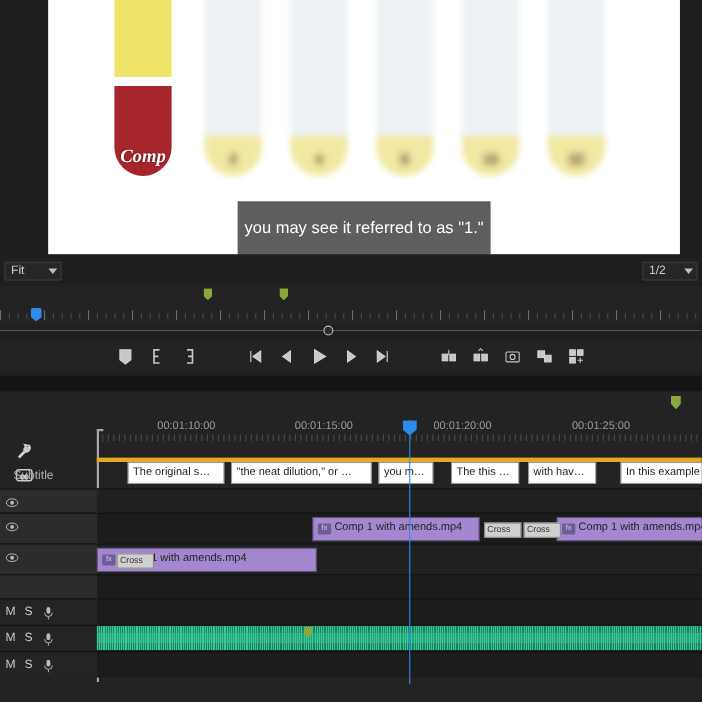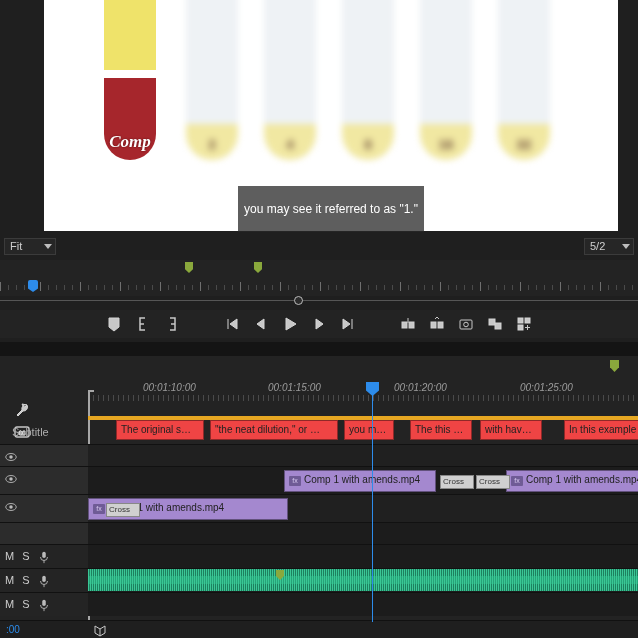--- a/index.html
+++ b/index.html
@@ -7,21 +7,21 @@
 
   
   .monitor { position:absolute; left:44px; top:0; width:574px; height:231px; background:#fff; }
   .monitor-video { position:absolute; inset:0; background:#fff; }
   .tube { position:absolute; top:-40px; width:52px; height:200px; border-radius:0 0 30px 30px; }
   .tube.neat { left:60px; background:linear-gradient(to bottom,#efe36a 0 55%,#fff 55% 59%,#a6262c 59% 100%); }
   .tube.blur { filter:blur(3px); background:linear-gradient(to bottom,#eef2f5 0 82%,#f1e8a2 82% 100%); }
   .tube-label { position:absolute; bottom:8px; left:0; right:0; text-align:center; font-style:italic; font-weight:bold; font-family:"Brush Script MT",cursive; font-size:17px; color:#fff; text-shadow:0 0 2px #5a0e12; }
   .tube.blur .tube-label { color:#a9a273; font-size:13px; filter:blur(1px); font-family:Arial; font-style:normal; }
   .subtitle-overlay { position:absolute; bottom:15px; left:0; right:0; text-align:center; }
-  .subtitle-overlay span { background:rgba(40,40,40,.75); color:#fff; font-size:12px; padding:16px 6px; }
+  .subtitle-overlay span { background:rgba(40,40,40,.75); color:#fff; font-size:15px; padding:16px 6px; }
 
   
   .below-monitor { position:absolute; left:0; top:238px; width:638px; height:18px; }
   .dd { position:absolute; height:17px; background:#262626; border:1px solid #3b3b3b; color:#cfcfcf; font-size:11px; padding:1px 4px 0 5px; }
   .dd .caret { position:absolute; right:3px; top:5px; width:0; height:0; border-left:4px solid transparent; border-right:4px solid transparent; border-top:5px solid #bdbdbd; }
 
   
   .mark-strip { position:absolute; left:0; top:260px; width:638px; height:14px; background:#232323; }
   .mark-strip .mrk { position:absolute; top:2px; width:8px; height:11px; background:#8aa83c; clip-path:polygon(0 0,100% 0,100% 65%,50% 100%,0 65%); }
 
@@ -39,38 +39,38 @@
   .spacer { width:18px; }
   .icn { width:16px; height:16px; display:inline-block; position:relative; }
   .icn svg { width:16px; height:16px; display:block; stroke:#d4d4d4; fill:#d4d4d4; }
 
   
   .panel-gap { position:absolute; left:0; top:342px; width:638px; height:14px; background:#141414; }
 
   
   .timeline { position:absolute; left:0; top:356px; width:638px; height:282px; background:#232323; }
 
-  .tl-ruler-area { position:absolute; left:88px; right:0; top:4px; height:40px;font-style:italic; }
+  .tl-ruler-area { position:absolute; left:88px; right:0; top:4px; height:40px; }
   .tl-marker { position:absolute; top:0; width:9px; height:12px; background:#8aa83c; clip-path:polygon(0 0,100% 0,100% 60%,50% 100%,0 60%); }
   .tl-timecode { position:absolute; top:22px; font-size:10px; color:#9c9c9c; }
   .tl-tick { position:absolute; top:35px; width:1px; height:6px; background:#4a4a4a; }
   .tl-playhead { position:absolute; top:26px; width:1px; height:240px; background:#2d8ceb; z-index:90; }
   .tl-playhead::before { content:""; position:absolute; top:0; left:-6px; width:13px; height:14px; background:#2d8ceb; clip-path:polygon(0 0,100% 0,100% 60%,50% 100%,0 60%); }
 
   .track-header { position:absolute; left:0; width:88px; border-top:1px solid #111; background:#2c2c2c; }
   .track-header.dark { background:#242424; }
   .th-ico { display:inline-block; width:14px; height:14px; margin:5px 3px 0 4px; vertical-align:top; }
   .th-ico svg{ width:14px; height:14px; }
 
   .track-lane { position:absolute; left:88px; right:0; border-top:1px solid #111; background:#1c1c1c; }
   .track-lane.alt { background:#202020; }
 
   .subtitle-bar { position:absolute; left:88px; right:0; top:60px; height:4px; background:#e6a722; }
   .clip { position:absolute; height:20px; top:0; font-size:10px; overflow:hidden; white-space:nowrap; padding:3px 4px 0 4px; border:1px solid rgba(0,0,0,.4); }
-  .clip.sub { background:#ef4444; color:#222; top:64px; }
+  .clip.sub { background:#ffffff; color:#222; top:64px; }
   .clip.vid { background:#a488cf; color:#222; height:22px; }
   .clip.vid .fx { display:inline-block; width:12px; height:10px; background:#6f5b96; color:#d7c9f0; font-size:7px; text-align:center; line-height:10px; margin-right:3px; border-radius:1px; }
   .clip.cross { background:#d0d0d0; color:#333; width:34px; height:14px; font-size:8px; padding:1px 2px 0; border:1px solid #888;}
   .audio-wave { position:absolute; left:0; right:0; height:22px; background:#1d805f; overflow:hidden; }
   .audio-wave::after { content:""; position:absolute; inset:0; background:
       repeating-linear-gradient(90deg,#3fcf9c 0 1px,transparent 1px 2px),
       linear-gradient(to bottom,transparent 0 30%,#28a87b 30% 70%,transparent 70%);
       opacity:.9; }
   .audio-marker { position:absolute; top:1px; width:8px; height:10px; background:#8aa83c; clip-path:polygon(0 0,100% 0,100% 60%,50% 100%,0 60%); z-index:5;}
 
@@ -112,21 +112,21 @@
       <span>you may see it referred to as "1."</span>
     </div>
   </div>
 </div>
 
 <div class="below-monitor">
   <div class="dd" style="left:4px;width:52px">
     <span>Fit</span><span class="caret"></span>
   </div>
   <div class="dd" style="right:4px;width:50px">
-    <span>5/2</span><span class="caret"></span>
+    <span>1/2</span><span class="caret"></span>
   </div>
 </div>
 
 <div class="mark-strip" id="markstrip">
     <div class="mrk" style="left: 185px;"></div>
     <div class="mrk" style="left: 254px;"></div>
   </div>
 
 <div class="mini-ruler" id="miniruler">
   <div class="mini-playhead-hline"></div>
@@ -499,27 +499,19 @@
   <div class="track-header dark" style="top:236px;height:24px">
     <span style="margin:5px 0 0 5px;display:inline-block;color:#ccc">M</span>
     <span style="margin:5px 0 0 5px;display:inline-block;color:#ccc">S</span>
     <span class="th-ico"><svg viewBox="0 0 16 16">
           <rect x="6" y="2" width="4" height="7" rx="2" fill="#bbb"></rect>
           <path d="M4 8a4 4 0 008 0M8 12v3" stroke="#bbb" fill="none"></path>
         </svg></span>
   </div>
   <div class="track-lane" style="top:236px;height:24px"></div>
 
-  <div class="footer-row">
-    <span class="tc">:00</span>
-    <span class="snap icn">
-        <svg viewBox="0 0 16 16">
-          <path d="M3 3v7l5 3 5-3V3M3 3l5 3 5-3M8 6v7" stroke="#c8c8c8" fill="none"></path>
-        </svg>
-      </span>
-  </div>
 <div class="clip sub" style="left: 116px; width: 88px;">The original s…</div>
     <div class="clip sub" style="left: 210px; width: 128px;">"the neat dilution," or …</div>
     <div class="clip sub" style="left: 344px; width: 50px;">you m…</div>
     <div class="clip sub" style="left: 410px; width: 62px;">The this …</div>
     <div class="clip sub" style="left: 480px; width: 62px;">with hav…</div>
     <div class="clip sub" style="left: 564px; width: 120px;">In this example</div>
   </div>
 
 </body></html>

